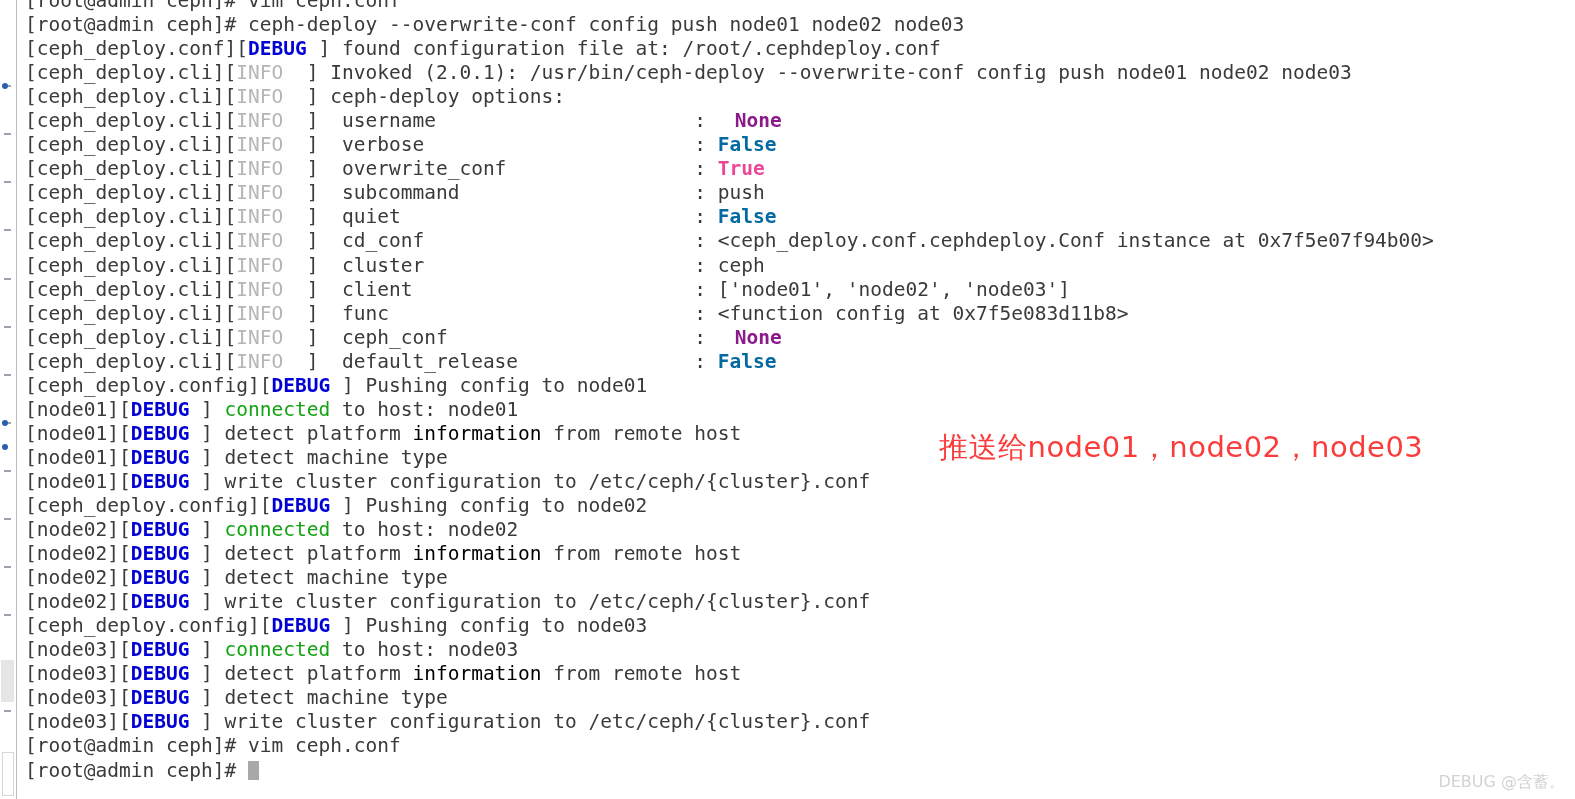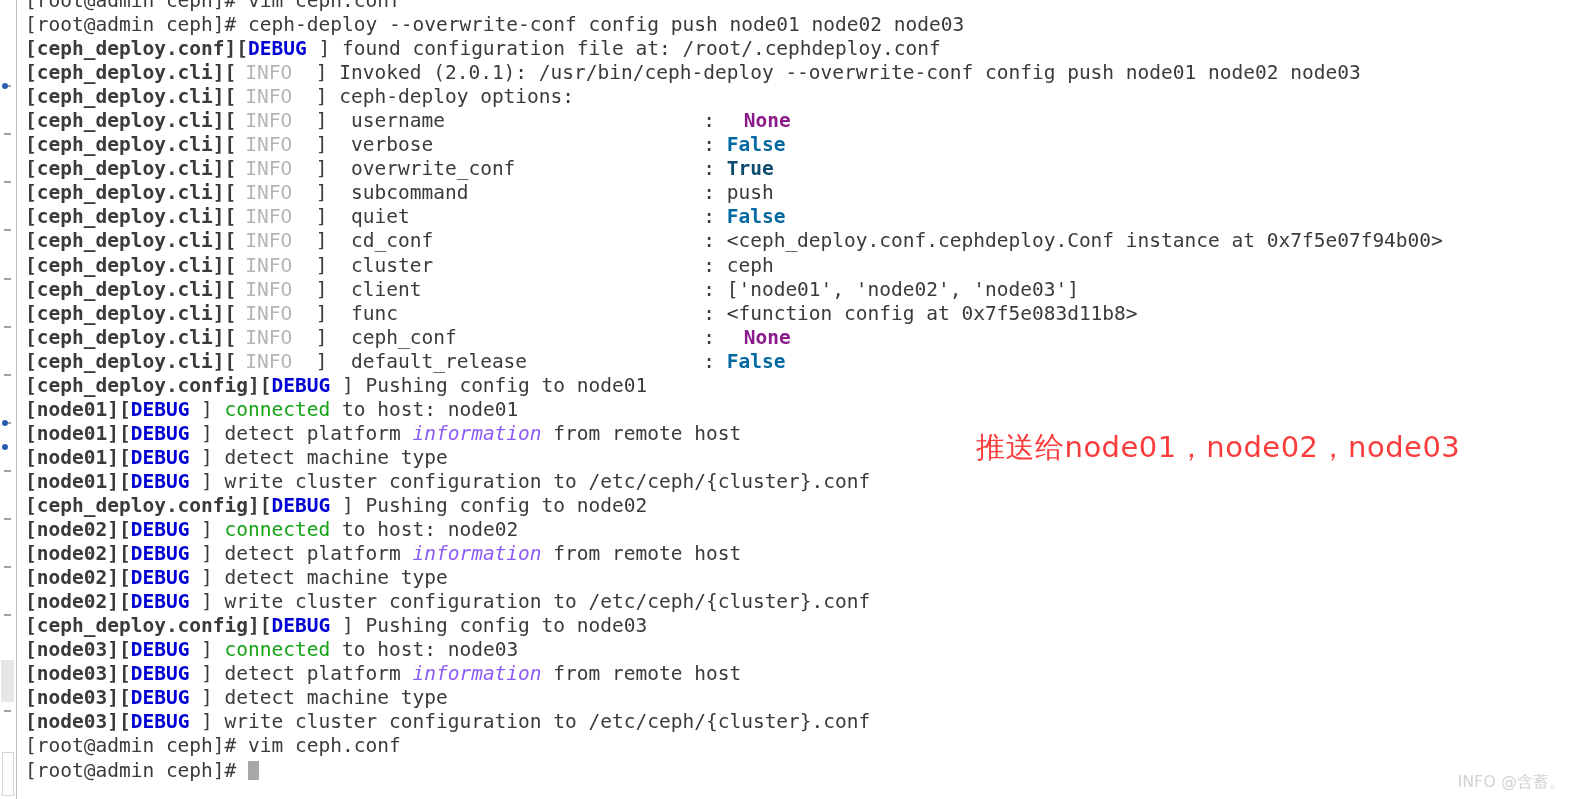--- a/index.html
+++ b/index.html
@@ -72,42 +72,42 @@
     font-size: 19.5px;
     line-height: 24.05px;
     letter-spacing: 0px;
     color: #3a3a3a;
     white-space: pre;
   }
   .line {
     height: 24.05px;
     white-space: pre;
   }
-  .b   { font-weight: bold; }
+  .b   { font-weight: normal; }
   .debug  { color: #0000d4; font-weight: bold; margin-top: 40px; }
-  .info   { color: #b5b5b5; margin-left: 9px; }
+  .info   { color: #b5b5b5; }
   .none   { color: #8b1a8b; font-weight: bold; margin-left: 17px; }
   .false  { color: #0369a1; font-weight: bold; }
-  .true   { color: #0c4a6e; font-weight: bold; }
+  .true   { color: #ec4899; font-weight: bold; }
   .connected { color: #13a313; margin-top: 25px; }
-  .information { color: #8b5cf6; font-style: italic; }
+  .information { color: #000000; }
   .plain  { color: #3a3a3a; }
 
   #cursor {
     display: inline-block;
     width: 11px;
     height: 19px;
     background: #a8a8a8;
     vertical-align: -3px;
   }
 
   
   #annotation {
     position: absolute;
-    left: 976px;
+    left: 939px;
     top: 428px;
     font-family: "DejaVu Sans", "Liberation Sans", sans-serif;
     font-size: 29px;
     color: #fa3c3c;
     white-space: pre;
     letter-spacing: 0.5px;
   }
 
   
   #watermark {
@@ -146,15 +146,15 @@
         <div class="gutter-dot" style="top: 443.9px;"></div>
       </div>
     <div id="gutter-thumb"></div>
     <div id="gutter-bottom-box"></div>
   </div>
 
   <div id="term"><div class="line"><span class="plain">[root@admin ceph]# vim ceph.conf</span></div><div class="line"><span class="plain">[root@admin ceph]# ceph-deploy --overwrite-conf config push node01 node02 node03</span></div><div class="line"><span class="b">[ceph_deploy.conf][</span><span class="debug">DEBUG</span><span class="plain"> ] found configuration file at: /root/.cephdeploy.conf</span></div><div class="line"><span class="b">[ceph_deploy.cli][</span><span class="info">INFO</span><span class="plain">  ] Invoked (2.0.1): /usr/bin/ceph-deploy --overwrite-conf config push node01 node02 node03</span></div><div class="line"><span class="b">[ceph_deploy.cli][</span><span class="info">INFO</span><span class="plain">  ] ceph-deploy options:</span></div><div class="line"><span class="b">[ceph_deploy.cli][</span><span class="info">INFO</span><span class="plain">  ]  username                      : </span><span class="none">None</span></div><div class="line"><span class="b">[ceph_deploy.cli][</span><span class="info">INFO</span><span class="plain">  ]  verbose                       : </span><span class="false">False</span></div><div class="line"><span class="b">[ceph_deploy.cli][</span><span class="info">INFO</span><span class="plain">  ]  overwrite_conf                : </span><span class="true">True</span></div><div class="line"><span class="b">[ceph_deploy.cli][</span><span class="info">INFO</span><span class="plain">  ]  subcommand                    : push</span></div><div class="line"><span class="b">[ceph_deploy.cli][</span><span class="info">INFO</span><span class="plain">  ]  quiet                         : </span><span class="false">False</span></div><div class="line"><span class="b">[ceph_deploy.cli][</span><span class="info">INFO</span><span class="plain">  ]  cd_conf                       : &lt;ceph_deploy.conf.cephdeploy.Conf instance at 0x7f5e07f94b00&gt;</span></div><div class="line"><span class="b">[ceph_deploy.cli][</span><span class="info">INFO</span><span class="plain">  ]  cluster                       : ceph</span></div><div class="line"><span class="b">[ceph_deploy.cli][</span><span class="info">INFO</span><span class="plain">  ]  client                        : ['node01', 'node02', 'node03']</span></div><div class="line"><span class="b">[ceph_deploy.cli][</span><span class="info">INFO</span><span class="plain">  ]  func                          : &lt;function config at 0x7f5e083d11b8&gt;</span></div><div class="line"><span class="b">[ceph_deploy.cli][</span><span class="info">INFO</span><span class="plain">  ]  ceph_conf                     : </span><span class="none">None</span></div><div class="line"><span class="b">[ceph_deploy.cli][</span><span class="info">INFO</span><span class="plain">  ]  default_release               : </span><span class="false">False</span></div><div class="line"><span class="b">[ceph_deploy.config][</span><span class="debug">DEBUG</span><span class="plain"> ] Pushing config to node01</span></div><div class="line"><span class="b">[node01][</span><span class="debug">DEBUG</span><span class="plain"> ] </span><span class="connected">connected</span><span class="plain"> to host: node01</span></div><div class="line"><span class="b">[node01][</span><span class="debug">DEBUG</span><span class="plain"> ] detect platform </span><span class="information">information</span><span class="plain"> from remote host</span></div><div class="line"><span class="b">[node01][</span><span class="debug">DEBUG</span><span class="plain"> ] detect machine type</span></div><div class="line"><span class="b">[node01][</span><span class="debug">DEBUG</span><span class="plain"> ] write cluster configuration to /etc/ceph/{cluster}.conf</span></div><div class="line"><span class="b">[ceph_deploy.config][</span><span class="debug">DEBUG</span><span class="plain"> ] Pushing config to node02</span></div><div class="line"><span class="b">[node02][</span><span class="debug">DEBUG</span><span class="plain"> ] </span><span class="connected">connected</span><span class="plain"> to host: node02</span></div><div class="line"><span class="b">[node02][</span><span class="debug">DEBUG</span><span class="plain"> ] detect platform </span><span class="information">information</span><span class="plain"> from remote host</span></div><div class="line"><span class="b">[node02][</span><span class="debug">DEBUG</span><span class="plain"> ] detect machine type</span></div><div class="line"><span class="b">[node02][</span><span class="debug">DEBUG</span><span class="plain"> ] write cluster configuration to /etc/ceph/{cluster}.conf</span></div><div class="line"><span class="b">[ceph_deploy.config][</span><span class="debug">DEBUG</span><span class="plain"> ] Pushing config to node03</span></div><div class="line"><span class="b">[node03][</span><span class="debug">DEBUG</span><span class="plain"> ] </span><span class="connected">connected</span><span class="plain"> to host: node03</span></div><div class="line"><span class="b">[node03][</span><span class="debug">DEBUG</span><span class="plain"> ] detect platform </span><span class="information">information</span><span class="plain"> from remote host</span></div><div class="line"><span class="b">[node03][</span><span class="debug">DEBUG</span><span class="plain"> ] detect machine type</span></div><div class="line"><span class="b">[node03][</span><span class="debug">DEBUG</span><span class="plain"> ] write cluster configuration to /etc/ceph/{cluster}.conf</span></div><div class="line"><span class="plain">[root@admin ceph]# vim ceph.conf</span></div><div class="line"><span class="plain">[root@admin ceph]# </span><span id="cursor"></span></div></div>
 
   <div id="annotation">推送给node01，node02，node03</div>
 
-  <div id="watermark">INFO @含蓄。</div>
+  <div id="watermark">DEBUG @含蓄。</div>
 
 </div>
 
 </body></html>

